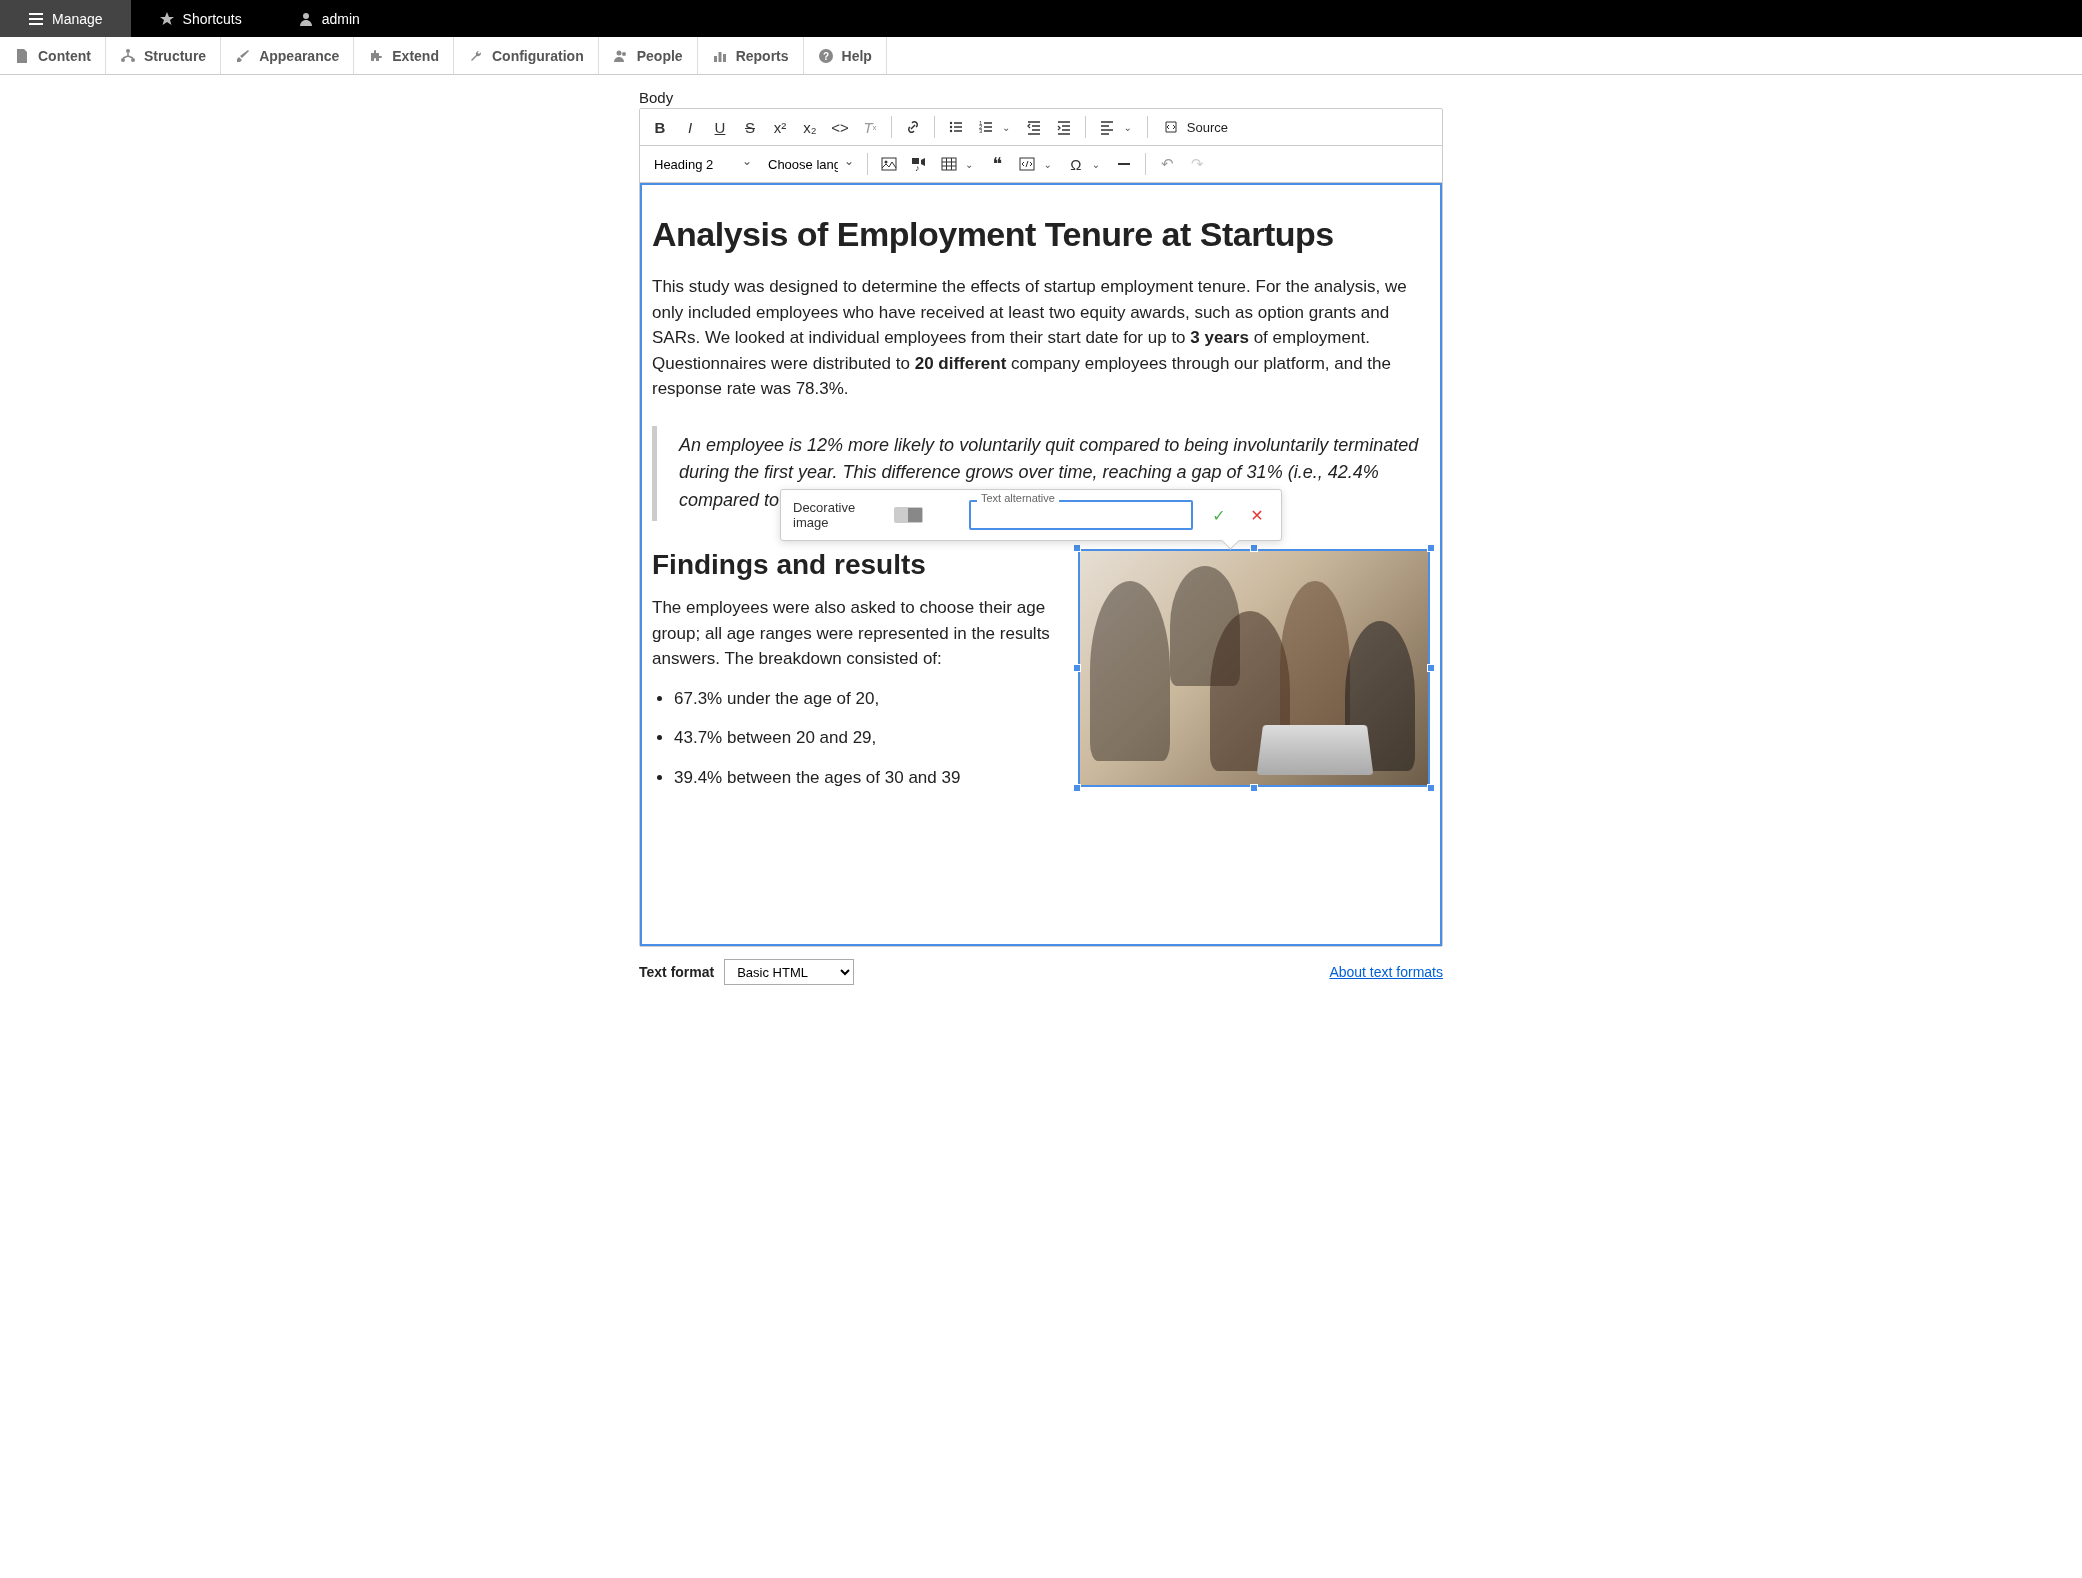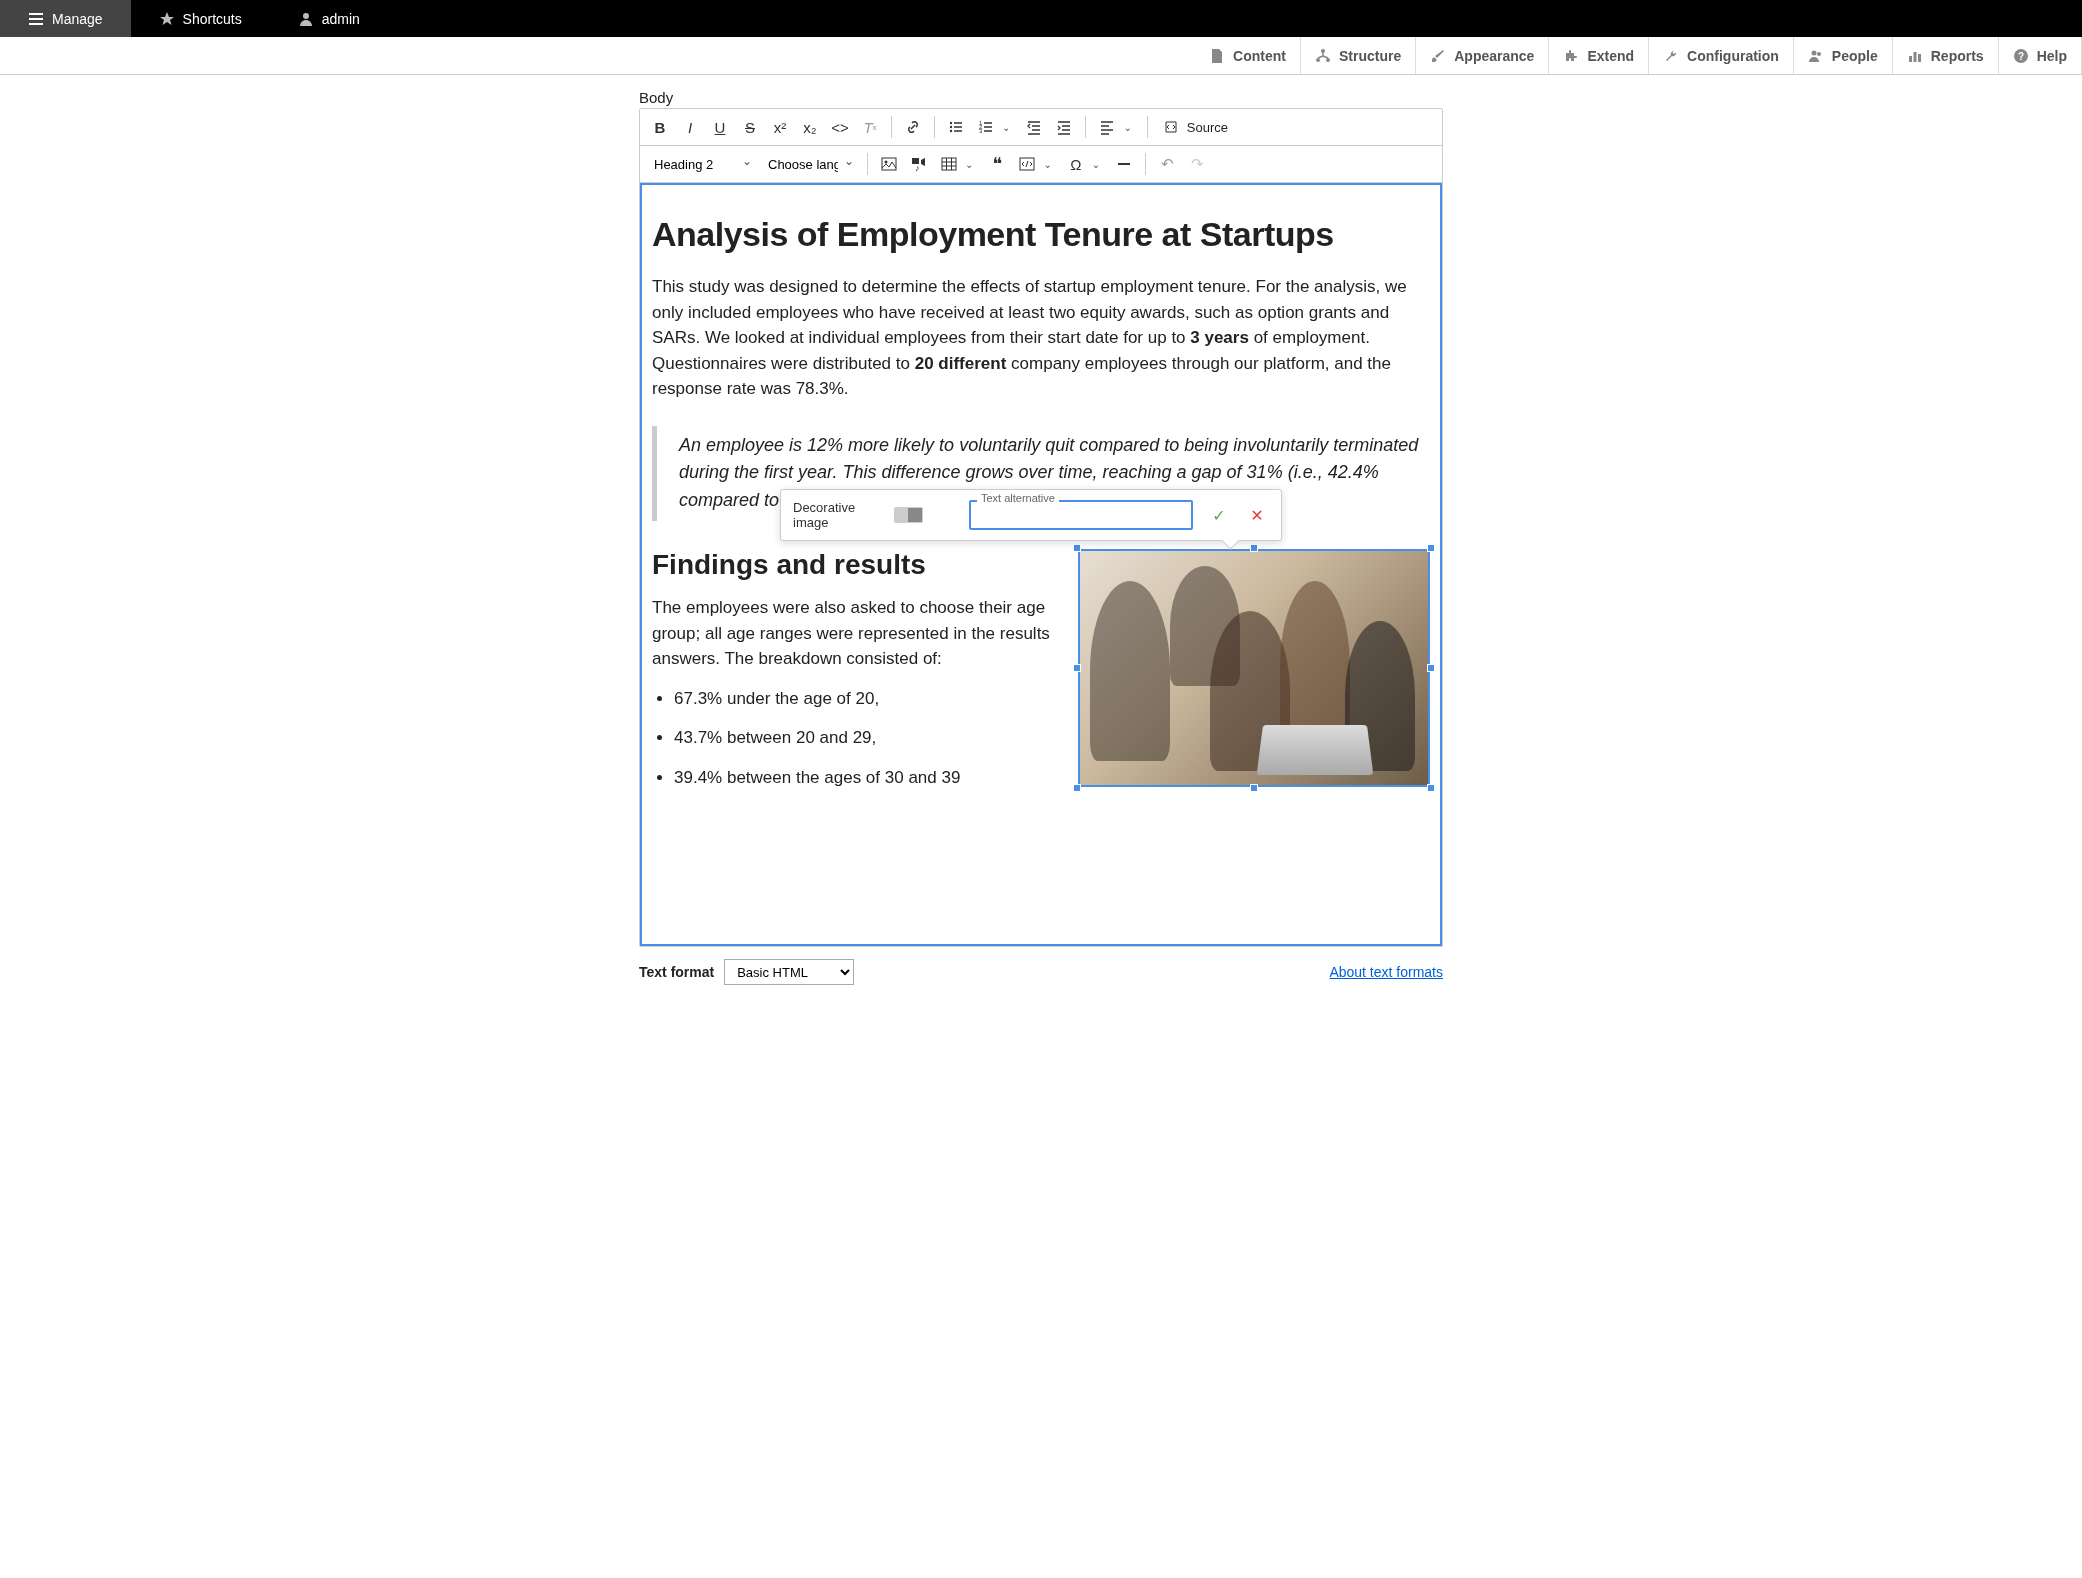--- a/index.html
+++ b/index.html
@@ -5,21 +5,21 @@
   * { box-sizing: border-box; margin: 0; padding: 0; }
   body { font-family: -apple-system, BlinkMacSystemFont, "Segoe UI", Arial, sans-serif; background: #fff; color: #222; }
   
   
   .topbar { background: #000; color: #fff; height: 37px; display: flex; align-items: center; font-size: 14px; }
   .topbar-item { display: flex; align-items: center; gap: 8px; padding: 0 28px; height: 100%; cursor: pointer; }
   .topbar-item.active { background: #444; }
   .topbar-icon { width: 16px; height: 16px; display: inline-flex; align-items: center; justify-content: center; }
   
   
-  .admin-tabs { background: #fff; border-bottom: 1px solid #ccc; height: 38px; display: flex; align-items: stretch; font-size: 14px; color: #555; justify-content: flex-end; }
+  .admin-tabs { background: #fff; border-bottom: 1px solid #ccc; height: 38px; display: flex; align-items: stretch; font-size: 14px; color: #555; }
   .admin-tab { display: flex; align-items: center; gap: 8px; padding: 0 14px; border-right: 1px solid #ddd; cursor: pointer; font-weight: 600; }
   .admin-tab:first-child { border-left: none; }
   .admin-tab .tab-icon { width: 16px; height: 16px; display: inline-flex; }
   
   
   .main { max-width: 804px; margin: 0 auto; padding: 10px 0 30px; }
   .body-label { font-weight: 400; font-size: 15px; margin: 4px 0 2px; color: #222; }
   
   
   .editor { border: 1px solid #ccc; border-radius: 2px; background: #fff; }

